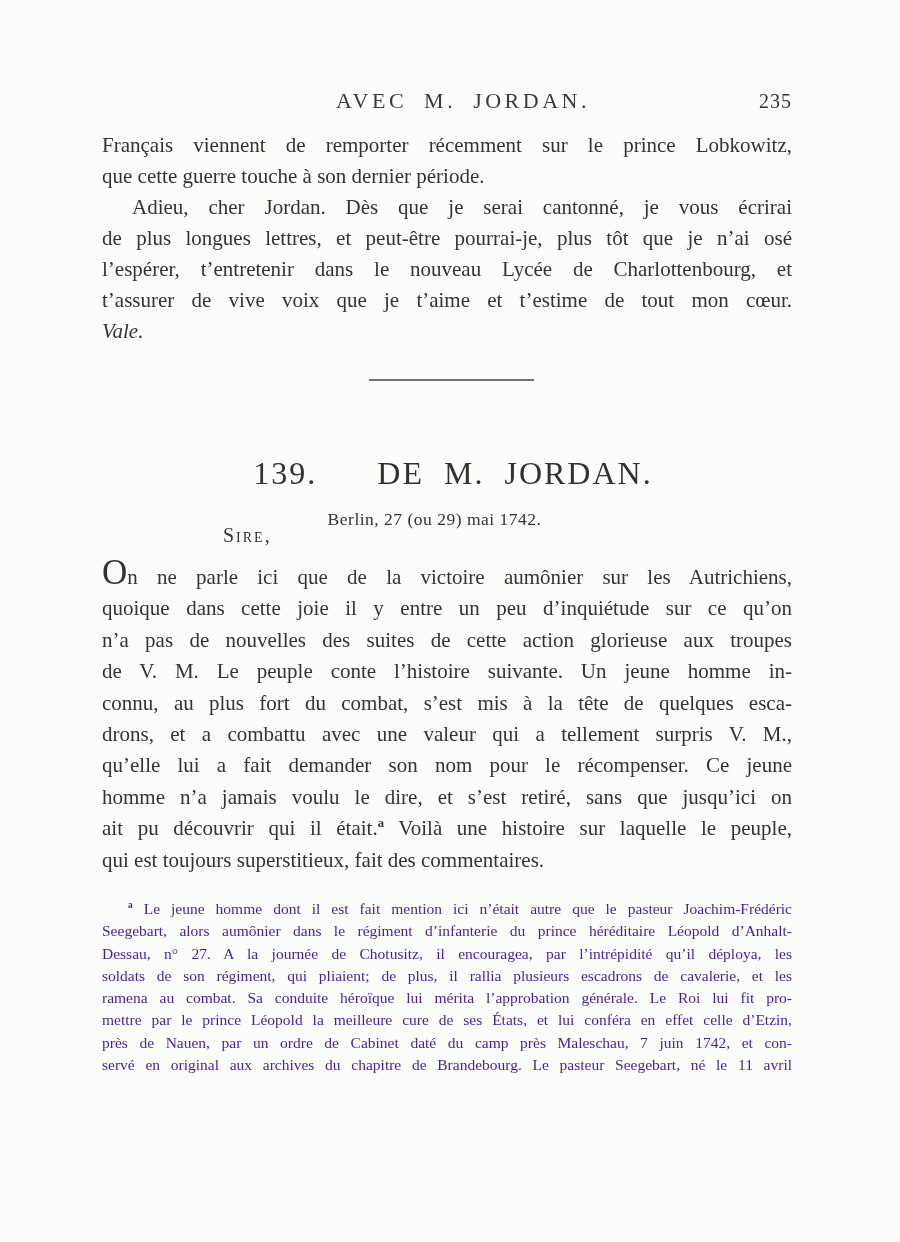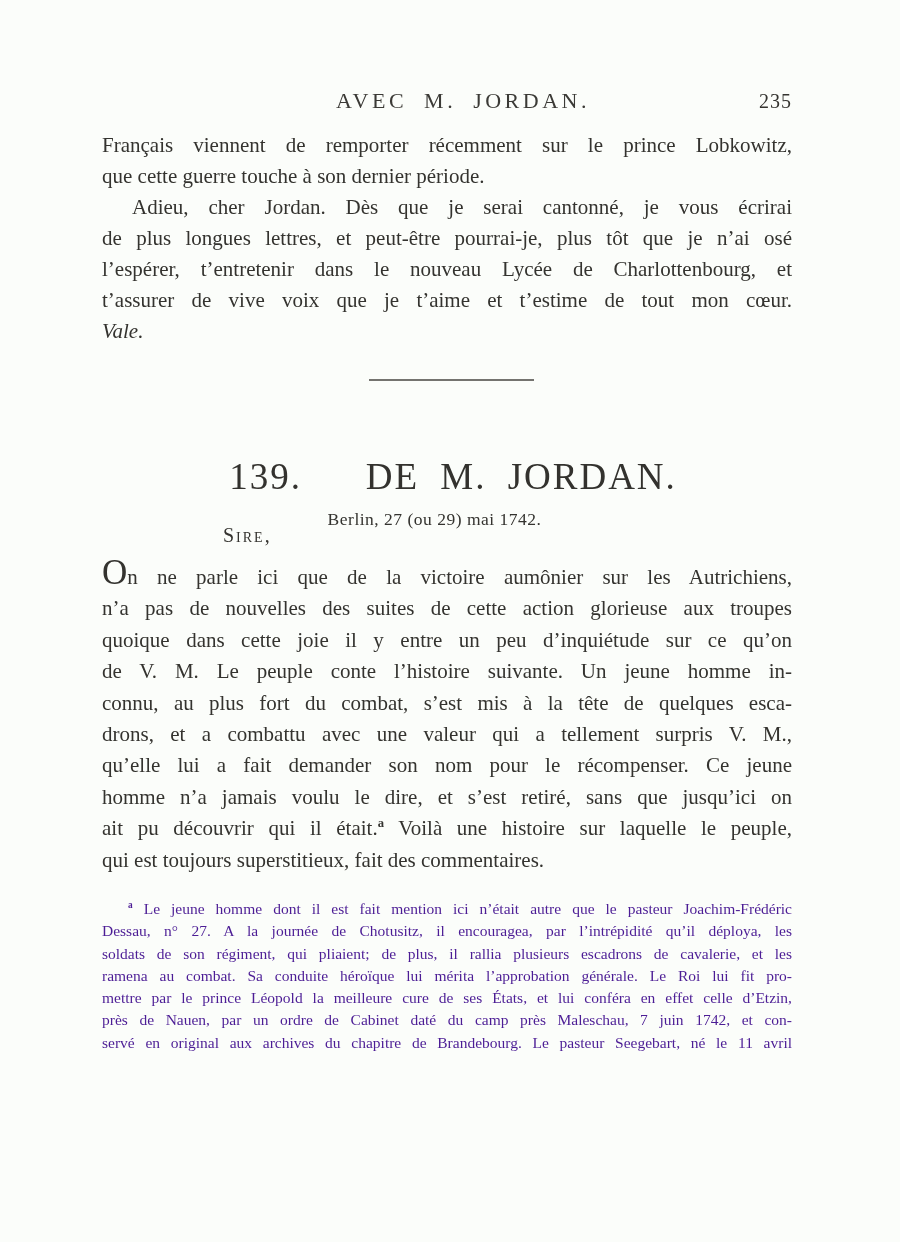--- a/index.html
+++ b/index.html
@@ -23,21 +23,21 @@
 
   .para-block { position:absolute; left:102px; width:690px; font-size:21px; line-height:31px; }
   .para-continuation { top:130px; }
   .para-farewell { top:192px; }
   .para-block .tline.indent { text-indent:30px; }
 
   .section-divider { position:absolute; top:379px; left:369px; width:165px; height:2px; background:#74736f; }
 
   .letter-heading {
     position:absolute; top:455px; left:0; width:900px; padding-left:6px; box-sizing:border-box;
-    text-align:center; font-size:37px; letter-spacing:2px; word-spacing:10px;
+    text-align:center; font-size:32px; letter-spacing:2px; word-spacing:10px;
     white-space:pre; color:#33322e;
   }
   .dateline {
     position:absolute; top:509px; left:102px; width:665px;
     text-align:center; font-size:17.5px; letter-spacing:0.5px;
   }
   .salutation {
     position:absolute; top:524px; left:223px;
     font-size:20px; font-variant:small-caps; letter-spacing:2px;
   }
@@ -76,33 +76,34 @@
   <div class="section-divider"></div>
 
   <div class="letter-heading">139.   DE M. JORDAN.</div>
 
   <div class="dateline">Berlin, 27 (ou 29) mai 1742.</div>
 
   <div class="salutation">Sire,</div>
 
   <div class="letter-body">
       <div class="tline initial">On ne parle ici que de la victoire aumônier sur les Autrichiens,</div>
+      <div class="tline">quoique dans cette joie il y entre un peu d’inquiétude sur ce qu’on</div>
       <div class="tline">n’a pas de nouvelles des suites de cette action glorieuse aux troupes</div>
-      <div class="tline">quoique dans cette joie il y entre un peu d’inquiétude sur ce qu’on</div>
       <div class="tline">de V. M. Le peuple conte l’histoire suivante. Un jeune homme in-</div>
       <div class="tline">connu, au plus fort du combat, s’est mis à la tête de quelques esca-</div>
       <div class="tline">drons, et a combattu avec une valeur qui a tellement surpris V. M.,</div>
       <div class="tline">qu’elle lui a fait demander son nom pour le récompenser. Ce jeune</div>
       <div class="tline">homme n’a jamais voulu le dire, et s’est retiré, sans que jusqu’ici on</div>
       <div class="tline">ait pu découvrir qui il était.<sup>a</sup> Voilà une histoire sur laquelle le peuple,</div>
       <div class="tline end">qui est toujours superstitieux, fait des commentaires.</div>
     </div>
 
   <div class="footnote">
       <div class="tline indent"><sup>a</sup> Le jeune homme dont il est fait mention ici n’était autre que le pasteur Joachim-Frédéric</div>
+      <div class="tline">Seegebart, alors aumônier dans le régiment d’infanterie du prince héréditaire Léopold d’Anhalt-</div>
       <div class="tline">Dessau, n° 27. A la journée de Chotusitz, il encouragea, par l’intrépidité qu’il déploya, les</div>
       <div class="tline">soldats de son régiment, qui pliaient; de plus, il rallia plusieurs escadrons de cavalerie, et les</div>
       <div class="tline">ramena au combat. Sa conduite héroïque lui mérita l’approbation générale. Le Roi lui fit pro-</div>
       <div class="tline">mettre par le prince Léopold la meilleure cure de ses États, et lui conféra en effet celle d’Etzin,</div>
       <div class="tline">près de Nauen, par un ordre de Cabinet daté du camp près Maleschau, 7 juin 1742, et con-</div>
       <div class="tline">servé en original aux archives du chapitre de Brandebourg. Le pasteur Seegebart, né le 11 avril</div>
     </div>
 
 </div>
 

